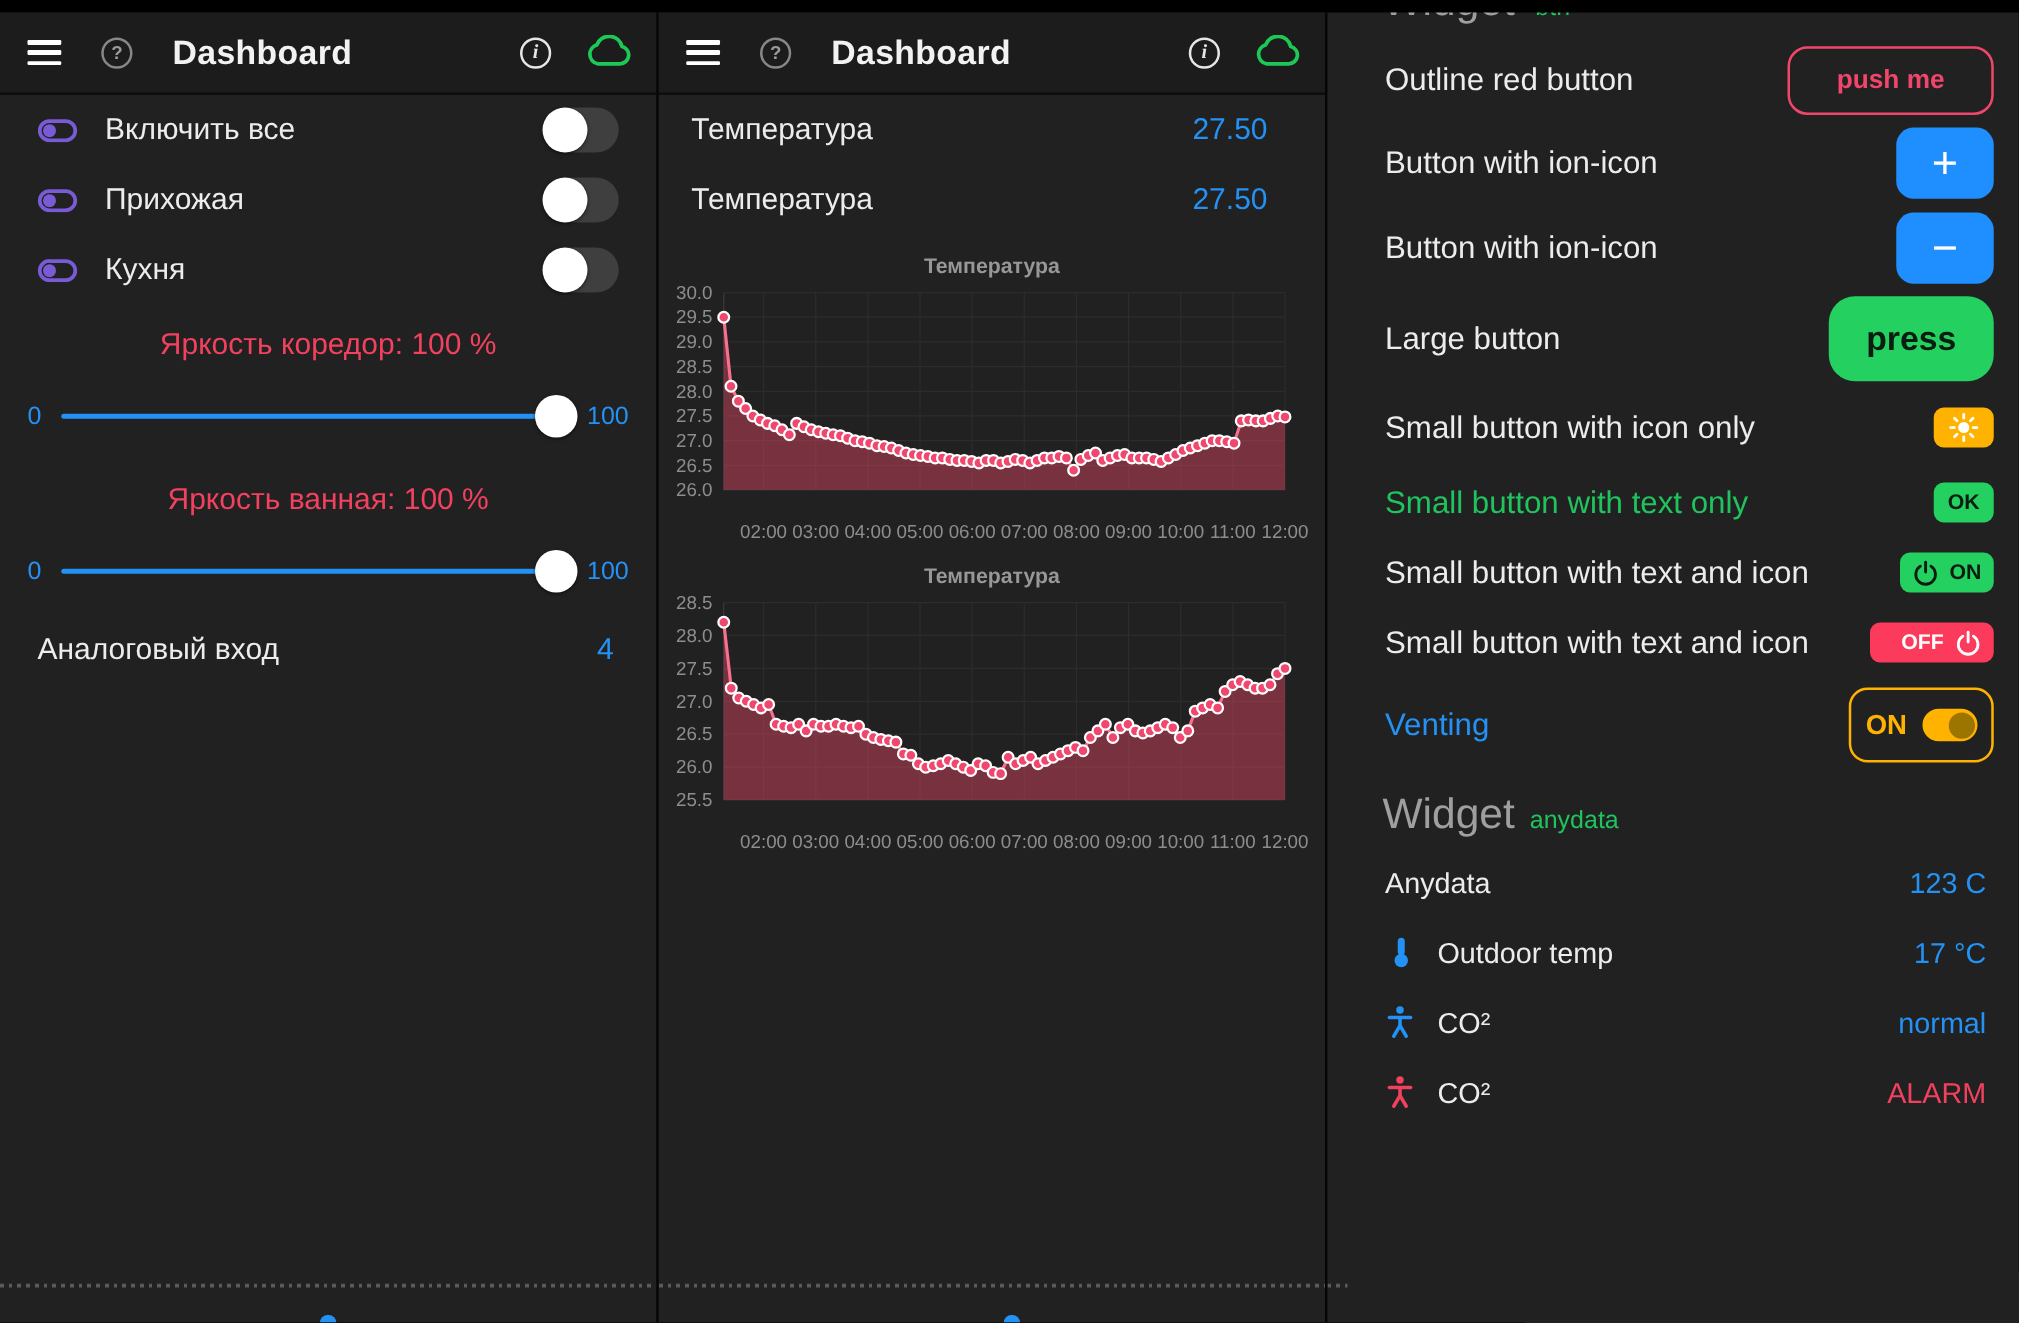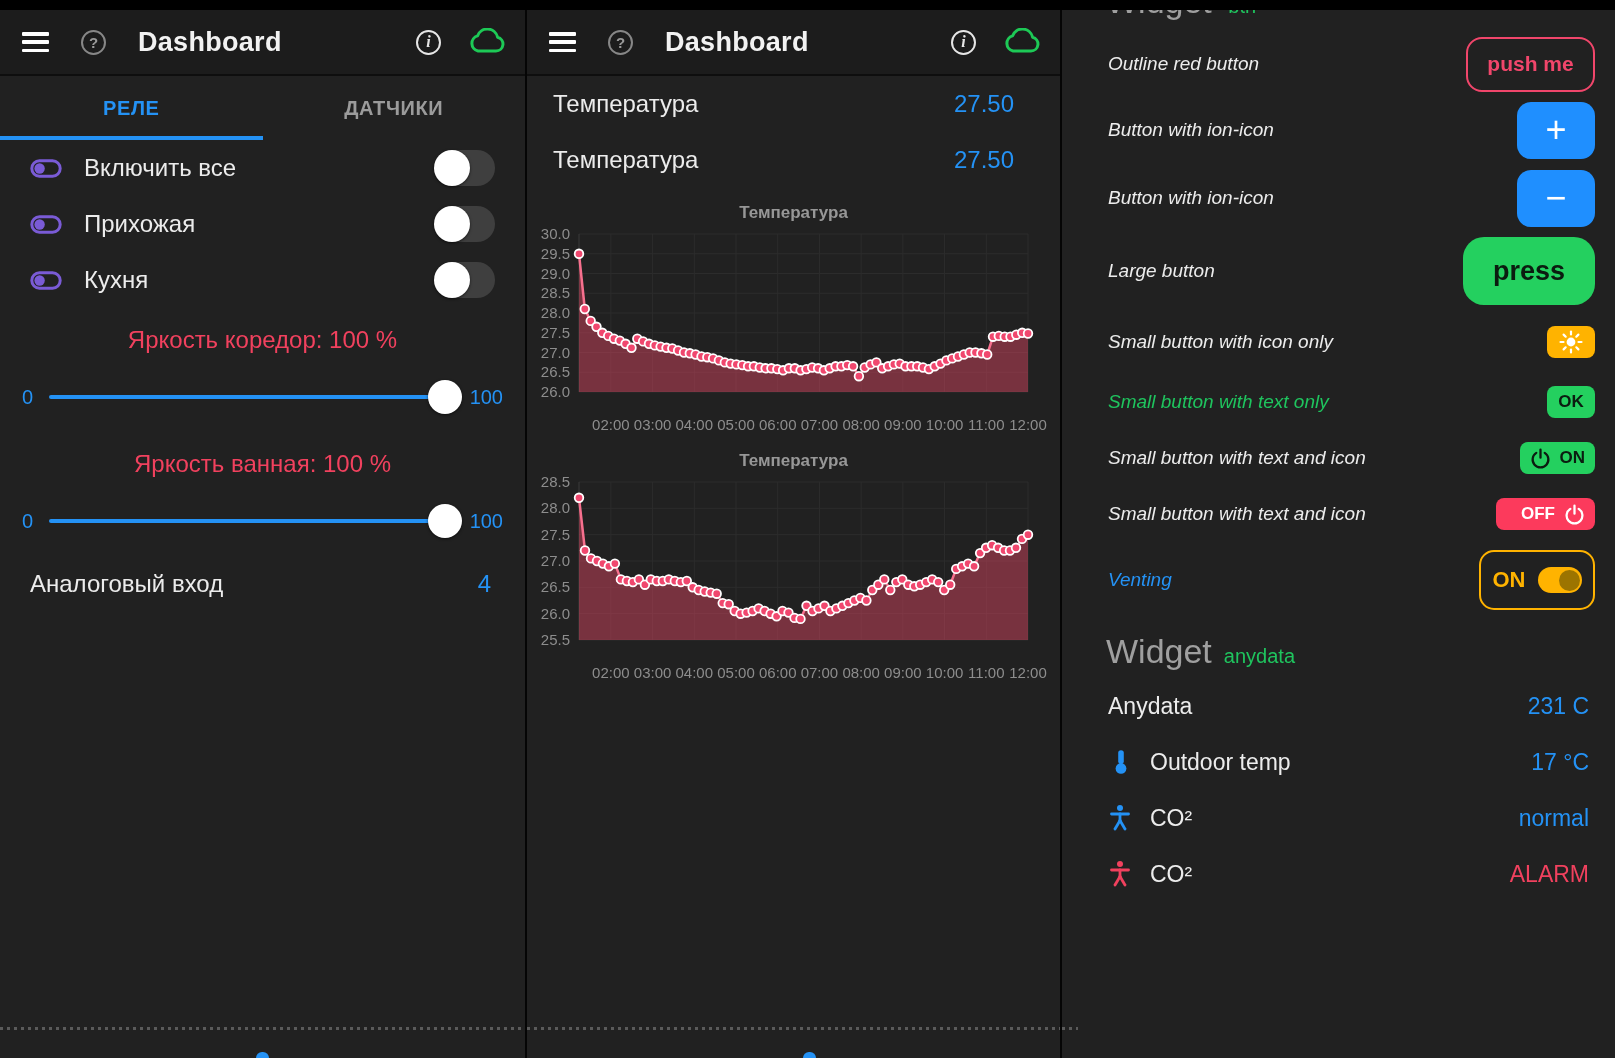--- a/index.html
+++ b/index.html
@@ -64,27 +64,27 @@
   .chart-title{text-align:center;color:#979797;font-size:17px;font-weight:bold;height:26px;line-height:26px;}
   .chart-wrap svg{display:block;margin:0 auto;}
 
   
   .clip-head{height:22px;overflow:hidden;padding-left:44px;}
   .clip-head .inner{margin-top:-28px;white-space:nowrap;}
   .big-head{padding-left:44px;margin-top:14px;height:46px;display:flex;align-items:baseline;}
   .head-main{color:#9f9f9f;font-size:34px;}
   .head-tag{color:#1fc45e;font-size:20px;margin-left:12px;}
   .w-row{display:flex;align-items:center;justify-content:space-between;padding:0 20px 0 46px;}
-  .w-row .lbl{font-size:19px;color:#ececec;font-style:italic;}
+  .w-row .lbl{font-size:25px;color:#ececec;}
   .lbl.green{color:#1fc45e;}
   .lbl.blue{color:#2492f5;}
   .lbl.red{color:#f1415e;}
   .btn{border:none;display:flex;align-items:center;justify-content:center;cursor:pointer;
        font-family:inherit;box-sizing:border-box;flex:none;}
-  .btn-outline-red{width:129px;height:55px;border-radius:16px;border:2.5px solid #f1466b;background:transparent;
+  .btn-outline-red{width:165px;height:55px;border-radius:16px;border:2.5px solid #f1466b;background:transparent;
                    color:#f1466b;font-size:21px;font-weight:bold;}
   .btn-blue{width:78px;height:57px;border-radius:14px;background:#1f8fff;color:#fff;font-size:36px;font-weight:300;line-height:1;}
   .btn-large{width:132px;height:68px;border-radius:21px;background:#24d05f;color:#0b1c10;font-size:27px;font-weight:bold;}
   .btn-small{height:32px;border-radius:8px;font-size:17px;font-weight:bold;padding:0 10px;min-width:48px;gap:9px;}
   .btn-small.orange{background:#ffb300;color:#fff;}
   .btn-small.green{background:#24d05f;color:#0b1c10;}
   .btn-small.red{background:#fc3a5c;color:#fff;padding-left:25px;}
   .venting-box{width:116px;height:60px;border:2.5px solid #ffb300;border-radius:15px;background:transparent;
                display:flex;align-items:center;justify-content:center;gap:12px;cursor:pointer;flex:none;box-sizing:border-box;}
   .venting-box .vtext{color:#ffb300;font-size:22px;font-weight:bold;}
@@ -122,24 +122,20 @@
         <span class="circle-icon help">?</span>
         <span class="title">Dashboard</span>
         <span class="spacer"></span>
         <span class="circle-icon info">i</span>
         <span class="cloudicon">
           <svg width="40" height="28" viewBox="0 0 40 28">
               <path d="M11 23 h18 a7 7 0 0 0 1.6-13.8 A10.5 10.5 0 0 0 10.5 7.9 A7.8 7.8 0 0 0 11 23 Z" fill="none" stroke="#1dc956" stroke-width="3" stroke-linejoin="round"></path>
             </svg>
         </span>
       </header>
-      <div class="tabs">
-        <div class="tab active">РЕЛЕ</div>
-        <div class="tab">ДАТЧИКИ</div>
-      </div>
       <div id="switch-rows">
           <div class="switch-row">
             <span class="glyph">
               <svg width="32" height="19" viewBox="0 0 32 19">
                 <rect x="1.8" y="1.8" width="28.4" height="15.4" rx="7.7" fill="none" stroke="#7a5bd6" stroke-width="3"></rect>
                 <circle cx="9.6" cy="9.5" r="5.2" fill="#7a5bd6"></circle>
               </svg>
             </span>
             <span class="lbl">Включить все</span>
             <div class="switch">
@@ -564,21 +560,21 @@
             </div>
           </div>
         </div>
       <div class="big-head">
         <span class="head-main">Widget</span>
         <span class="head-tag">anydata</span>
       </div>
       <div id="data-rows">
           <div class="d-row">
             <span class="lbl">Anydata</span>
-            <span class="val">231 C</span>
+            <span class="val">123 C</span>
           </div>
           <div class="d-row">
             <span class="icon" style="color: rgb(36, 146, 245);">
               <svg width="26" height="28" viewBox="0 0 24 26">
                 <rect x="9.4" y="2" width="5.2" height="13" rx="2.6" fill="#2492f5"></rect>
                 <circle cx="12" cy="19" r="5" fill="#2492f5"></circle>
               </svg>
             </span>
             <span class="lbl shift">Outdoor temp</span>
             <span class="val">17 °C</span>

